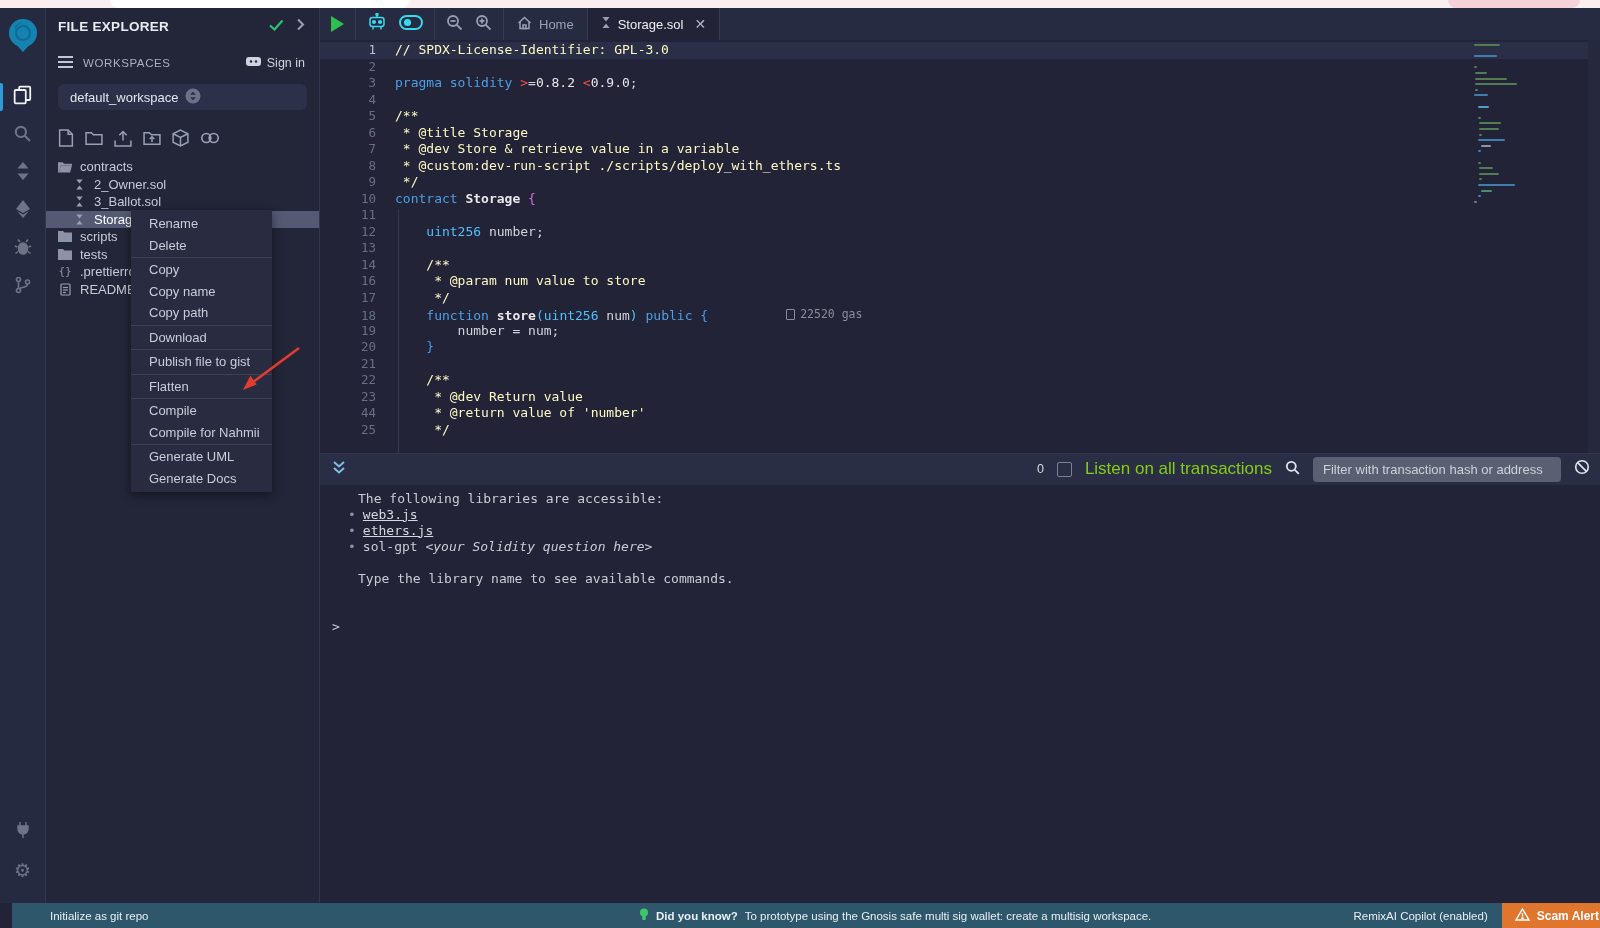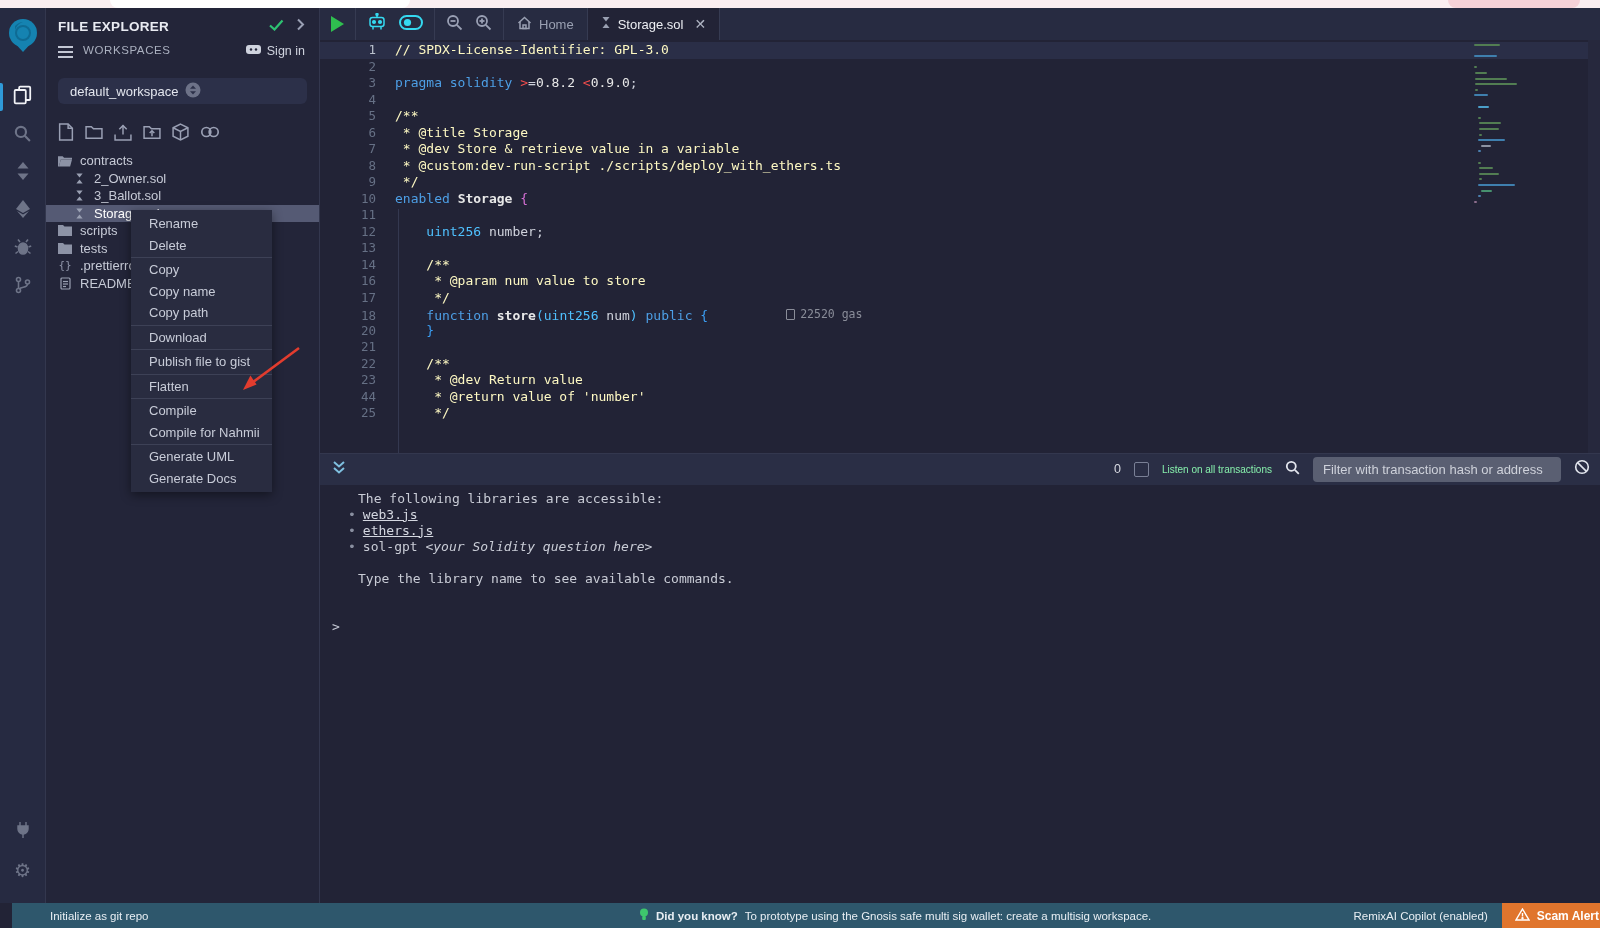--- a/index.html
+++ b/index.html
@@ -18,21 +18,21 @@
   .ib-icon { width:46px; height:38px; display:flex; align-items:center; justify-content:center; color:#6e7488; position:relative; cursor:pointer; }
   .ib-icon.active { color:#f2f3f7; }
   .ib-icon.active::before { content:""; position:absolute; left:0; top:5px; bottom:5px; width:3px; background:#2f9ad8; border-radius:0 2px 2px 0; }
   .ib-bottom { margin-top:auto; margin-bottom:14px; display:flex; flex-direction:column; align-items:center; }
   .gear-glyph { font-family:"DejaVu Sans", sans-serif; font-size:19px; line-height:1; }
 
   
   .sidepanel { position:absolute; left:46px; top:8px; width:274px; height:895px; background:#232539; border-right:1px solid #33374e; }
   .fe-header { display:flex; align-items:center; height:36px; padding:0 14px 0 12px; }
   .fe-title { font-size:13.5px; font-weight:bold; color:#e9ebf2; letter-spacing:.3px; flex:1; }
-  .ws-row { display:flex; align-items:flex-start; height:26px; padding:0 14px 0 12px; }
+  .ws-row { display:flex; align-items:center; height:26px; padding:0 14px 0 12px; margin-top:6px; }
   .ws-label { font-size:11.5px; color:#aab0bf; letter-spacing:.6px; margin-left:10px; flex:1; }
   .signin { display:flex; align-items:center; gap:6px; color:#cfd3de; font-size:12.5px; cursor:pointer; }
   .ws-select { margin:8px 12px 0 12px; height:26px; background:#2c3049; border-radius:6px; display:flex; align-items:center; padding:0 8px 0 12px; cursor:pointer; }
   .ws-select span { flex:1; font-size:13px; color:#e3e6ee; }
   .fe-tools { display:flex; align-items:center; gap:11px; padding:0 12px; margin-top:16px; height:24px; color:#9aa0b4; }
   .fe-tools svg { cursor:pointer; }
   .tree { margin-top:8px; }
   .tree-row { display:flex; align-items:center; height:17.5px; font-size:13px; color:#c6cad6; cursor:pointer; white-space:nowrap; }
   .tree-row .ticon { display:inline-flex; width:14px; justify-content:center; margin-right:8px; flex:none; }
   .tree-row.selected { background:#555a74; color:#ffffff; }
@@ -65,21 +65,21 @@
   .gas::before { content:""; display:inline-block; width:7px; height:9px; border:1px solid #8a8d99; border-radius:1px; margin-right:5px; }
   .minimap { position:absolute; right:81px; top:4px; width:45px; height:680px; }
   .mm-bar { position:absolute; height:2px; border-radius:1px; }
   .scrollbar { position:absolute; right:0; top:0; bottom:0; width:12px; background:#2a2d44; opacity:.55; }
 
   
   .termbar { height:32px; background:#2a2e45; border-top:1px solid #33374e; display:flex; align-items:center; padding:0 10px 0 12px; flex:none; }
   .tb-right { margin-left:auto; display:flex; align-items:center; gap:13px; }
   .listen-count { color:#d8dae2; font-size:12.5px; }
   .cb { width:15px; height:15px; border:1px solid #7a8096; border-radius:2px; background:transparent; cursor:pointer; }
-  .listen-label { color:#86efac; font-size:10px; cursor:default; }
+  .listen-label { color:#84cc16; font-size:17px; cursor:default; }
   .filter-input { width:248px; height:25px; background:#5a5f72; border:none; border-radius:4px; color:#ffffff; font-size:13px; padding:0 10px; font-family:"Liberation Sans", sans-serif; }
   .filter-input::placeholder { color:#ced1da; }
 
   
   .terminal { flex:1; background:#222336; font-family:"DejaVu Sans Mono", monospace; font-size:13px; color:#c9ccd6; padding-top:6px; overflow:hidden; }
   .term-line { height:16px; line-height:16px; padding-left:38px; white-space:pre; }
   .term-line.bulleted { padding-left:28px; }
   .term-line .bullet { color:#8a8fa0; margin-right:7px; }
   .term-link { color:#d4d7e0; text-decoration:underline; cursor:pointer; }
   .term-italic { font-style:italic; }
@@ -399,28 +399,29 @@
       <div class="code-lines" id="code-lines">
           <div class="code-line"><span class="ln active">1</span><span class="code"><span class="cm">// SPDX-License-Identifier: GPL-3.0</span></span></div>
           <div class="code-line"><span class="ln">2</span><span class="code"></span></div>
           <div class="code-line"><span class="ln">3</span><span class="code"><span class="kw">pragma solidity </span><span class="op">&gt;</span><span class="pl">=</span><span class="nu">0.8.2</span><span class="pl"> </span><span class="op">&lt;</span><span class="nu">0.9.0</span><span class="pl">;</span></span></div>
           <div class="code-line"><span class="ln">4</span><span class="code"></span></div>
           <div class="code-line"><span class="ln">5</span><span class="code"><span class="cm">/**</span></span></div>
           <div class="code-line"><span class="ln">6</span><span class="code"><span class="cm"> * @title Storage</span></span></div>
           <div class="code-line"><span class="ln">7</span><span class="code"><span class="cm"> * @dev Store &amp; retrieve value in a variable</span></span></div>
           <div class="code-line"><span class="ln">8</span><span class="code"><span class="cm"> * @custom:dev-run-script ./scripts/deploy_with_ethers.ts</span></span></div>
           <div class="code-line"><span class="ln">9</span><span class="code"><span class="cm"> */</span></span></div>
-          <div class="code-line"><span class="ln">10</span><span class="code"><span class="kw">enabled </span><span class="fn">Storage </span><span class="b1">{</span></span></div>
+          <div class="code-line"><span class="ln">10</span><span class="code"><span class="kw">contract </span><span class="fn">Storage </span><span class="b1">{</span></span></div>
           <div class="code-line"><span class="ln">11</span><span class="code"></span></div>
           <div class="code-line"><span class="ln">12</span><span class="code"><span class="pl">    </span><span class="ty">uint256</span><span class="pl"> number;</span></span></div>
           <div class="code-line"><span class="ln">13</span><span class="code"></span></div>
           <div class="code-line"><span class="ln">14</span><span class="code"><span class="cm">    /**</span></span></div>
           <div class="code-line"><span class="ln">16</span><span class="code"><span class="cm">     * @param num value to store</span></span></div>
           <div class="code-line"><span class="ln">17</span><span class="code"><span class="cm">     */</span></span></div>
           <div class="code-line"><span class="ln">18</span><span class="code"><span class="pl">    </span><span class="kw">function </span><span class="fn">store</span><span class="pr">(</span><span class="ty">uint256</span><span class="pl"> num</span><span class="pr">)</span><span class="pl"> </span><span class="kw">public </span><span class="b2">{</span></span><span class="gas">22520 gas</span></div>
+          <div class="code-line"><span class="ln">19</span><span class="code"><span class="pl">        number = num;</span></span></div>
           <div class="code-line"><span class="ln">20</span><span class="code"><span class="pl">    </span><span class="b2">}</span></span></div>
           <div class="code-line"><span class="ln">21</span><span class="code"></span></div>
           <div class="code-line"><span class="ln">22</span><span class="code"><span class="cm">    /**</span></span></div>
           <div class="code-line"><span class="ln">23</span><span class="code"><span class="cm">     * @dev Return value</span></span></div>
           <div class="code-line"><span class="ln">44</span><span class="code"><span class="cm">     * @return value of 'number'</span></span></div>
           <div class="code-line"><span class="ln">25</span><span class="code"><span class="cm">     */</span></span></div>
         </div>
       <div class="minimap" id="minimap">
           <div class="mm-bar" style="top: 0px; left: 0px; width: 26.25px; background: rgb(82, 125, 82);"></div>
           <div class="mm-bar" style="top: 11.2px; left: 0px; width: 23.25px; background: rgb(63, 127, 174);"></div>

